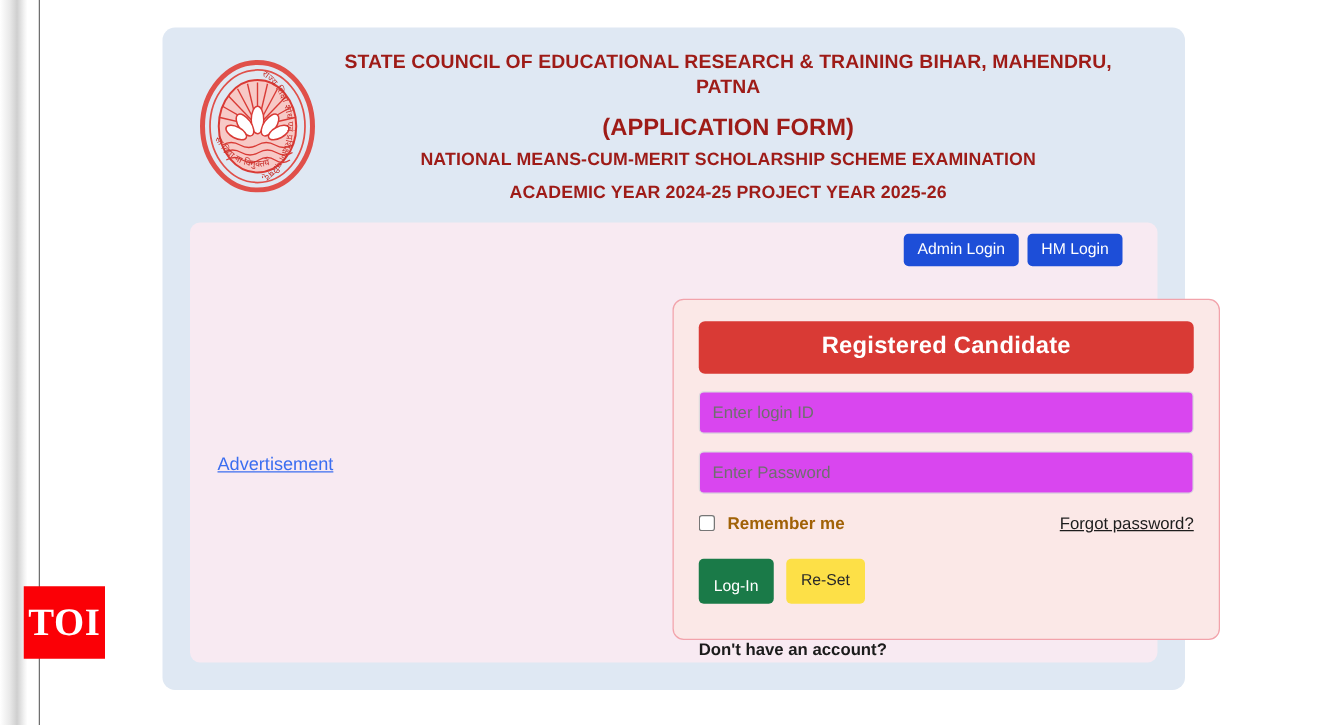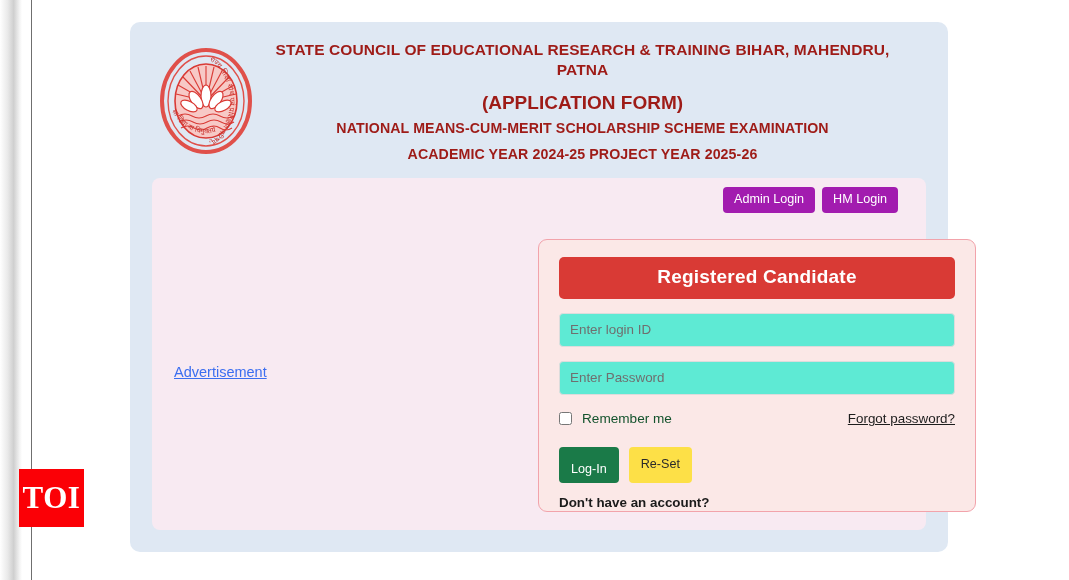--- a/index.html
+++ b/index.html
@@ -136,21 +136,21 @@
 
   
   .top-btn-row {
     position: absolute;
     right: 28px;
     top: 9px;
     display: flex;
     gap: 7px;
   }
   .green-btn {
-    background: #a21caf;
+    background: #1d4ed8;
     color: #ffffff;
     border: none;
     border-radius: 4px;
     font-family: "Liberation Sans", sans-serif;
     font-size: 12.6px;
     padding: 6px 11px 7px 11px;
     cursor: pointer;
     line-height: 1;
   }
 
@@ -172,21 +172,21 @@
     border-radius: 5px;
     text-align: center;
     font-size: 19px;
     font-weight: 700;
     padding: 9px 0 11px 0;
     letter-spacing: 0.2px;
   }
   .field {
     width: 100%;
     margin-top: 14px;
-    background: #5eead4;
+    background: #d946ef;
     border: 1px solid #dcdcdc;
     border-radius: 4px;
     padding: 8px 10px 9px 10px;
     font-family: "Liberation Sans", sans-serif;
     font-size: 13.4px;
     color: #333333;
     outline: none;
   }
   .field::placeholder { color: #6f6f6f; }
 
@@ -205,21 +205,22 @@
     width: 13px;
     height: 13px;
     background: #ffffff;
     border: 1px solid #cdbcbc;
     border-radius: 2px;
     margin: 0;
     cursor: pointer;
   }
   .remember-label {
     font-size: 13.6px;
-    color: #14532d;
+    color: #a16207;
+    font-weight: bold;
   }
   .forgot {
     font-size: 13.4px;
     color: #1d1d1d;
     text-decoration: underline;
     cursor: pointer;
   }
 
   .row-actions {
     display: flex;
@@ -247,21 +248,21 @@
     padding: 6px 12px 7px 12px;
     cursor: pointer;
     line-height: 1;
     text-align: right;
   }
 
   .row-signup {
     display: flex;
     align-items: flex-start;
     gap: 5px;
-    margin-top: 12px;
+    margin-top: 29px;
   }
   .signup-text {
     font-size: 13.4px;
     font-weight: 700;
     color: #1b1b1b;
   }
   .btn-newreg {
     background: #f0a7ad;
     color: #fbe3e5;
     border: none;

